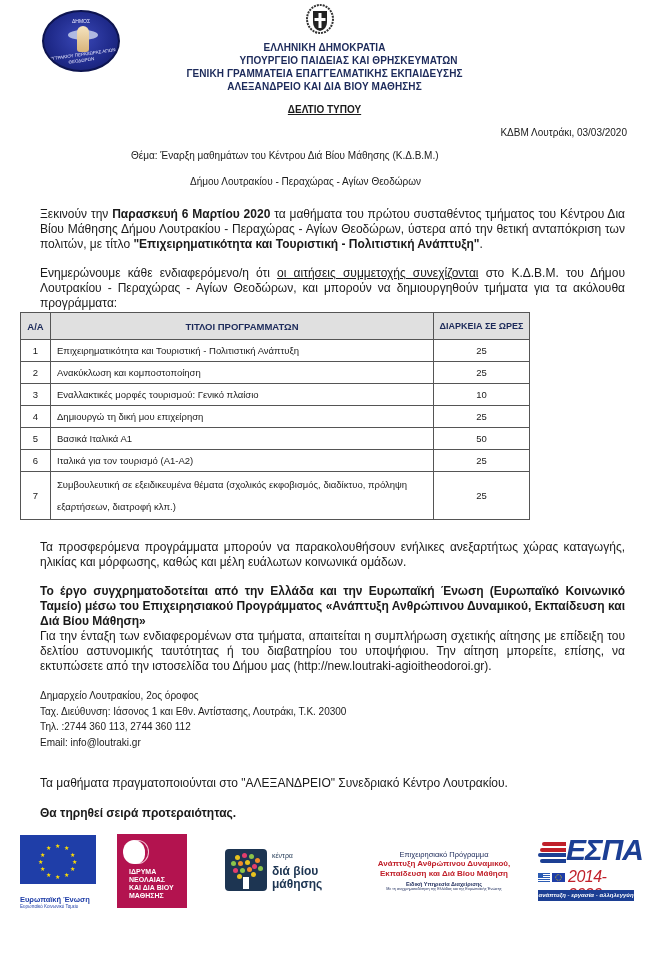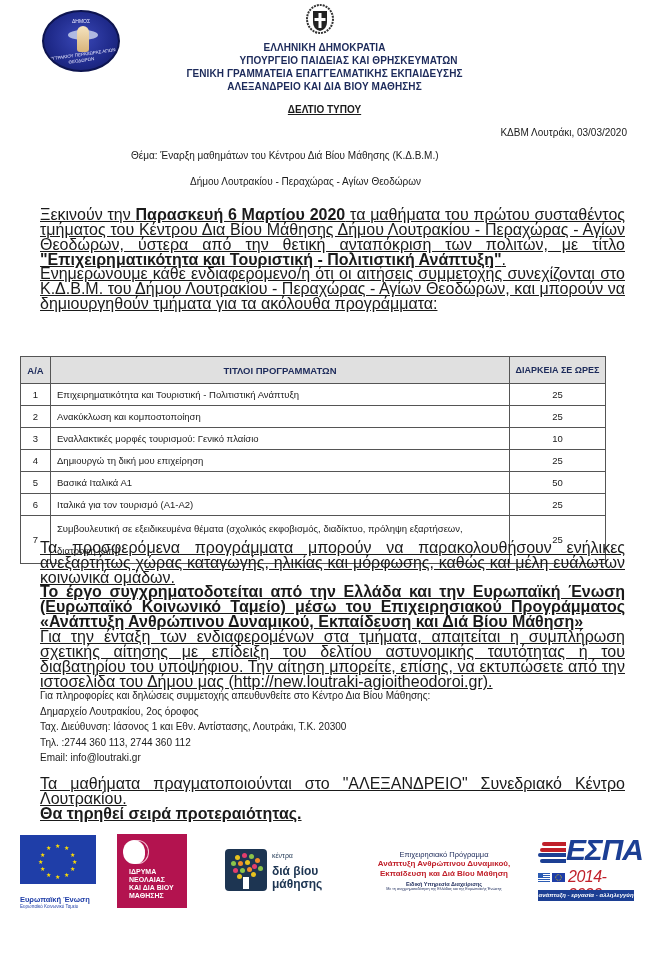--- a/index.html
+++ b/index.html
@@ -21,25 +21,25 @@
     background: #cfd8f0; border-radius: 50%; opacity: 0.8; }
   .dimos-logo .t2 { position: absolute; top: 40px; width: 100%; text-align: center; font-size: 4.5px; color: #e8e8ff; line-height: 6px; transform: rotate(-8deg); }
   .emblem { left: 305px; top: 4px; width: 30px; height: 32px; }
   .hdr { left: 0; width: 649px; text-align: center; font-weight: bold; font-size: 10px; color: #1c2a5a; letter-spacing: 0.1px; }
   .press { left: 0; top: 104px; width: 649px; text-align: center; font-weight: bold; font-size: 10px; color: #1a1a1a; }
   .press span { text-decoration: underline; }
   .dateline { right: 22px; top: 127px; font-size: 10px; }
   .subject { left: 131px; top: 150px; font-size: 10px; }
   .subject2 { left: 190px; top: 176px; font-size: 10px; }
   
-  .para { left: 40px; width: 585px; font-size: 16px; line-height: 15px; text-align: justify; text-decoration: underline; }
+  .para { left: 40px; width: 585px; font-size: 12px; line-height: 15px; text-align: justify; }
   .para b { font-weight: bold; }
   .para u { text-decoration: underline; }
   
-  .prog-table { left: 20px; top: 312px; width: 586px; border-collapse: collapse; font-size: 9.5px; margin-top: 44px; }
+  .prog-table { left: 20px; top: 312px; width: 510px; border-collapse: collapse; font-size: 9.5px; }
   .prog-table th, .prog-table td { border: 1px solid #555; padding: 0 6px; }
   .prog-table th { background: #e0e0e0; height: 27px; font-weight: bold; color: #1c2a5a; }
   .prog-table td { height: 22px; }
   .prog-table td.num { text-align: center; width: 30px; }
   .prog-table th.num { width: 30px; }
   .prog-table td.dur { text-align: center; width: 96px; }
   .prog-table th.dur { width: 96px; font-size: 9px; padding: 0 2px; }
   .prog-table tr.tall td { height: 48px; line-height: 22px; }
   
   .contact { left: 40px; top: 688px; font-size: 10px; line-height: 15.5px; }
@@ -153,21 +153,20 @@
       <td class="dur">25</td>
     </tr>
   </tbody>
 </table>
 
 <p class="abs para" style="top:540px;">Τα προσφερόμενα προγράμματα μπορούν να παρακολουθήσουν ενήλικες ανεξαρτήτως χώρας καταγωγής, ηλικίας και μόρφωσης, καθώς και μέλη ευάλωτων κοινωνικά ομάδων.</p>
 <p class="abs para" style="top:584px; font-weight:bold;">Το έργο συγχρηματοδοτείται από την Ελλάδα και την Ευρωπαϊκή Ένωση (Ευρωπαϊκό Κοινωνικό Ταμείο) μέσω του Επιχειρησιακού Προγράμματος «Ανάπτυξη Ανθρώπινου Δυναμικού, Εκπαίδευση και Διά Βίου Μάθηση»</p>
 <p class="abs para" style="top:629px;">Για την ένταξη των ενδιαφερομένων στα τμήματα, απαιτείται η συμπλήρωση σχετικής αίτησης με επίδειξη του δελτίου αστυνομικής ταυτότητας ή του διαβατηρίου του υποψήφιου. Την αίτηση μπορείτε, επίσης, να εκτυπώσετε από την ιστοσελίδα του Δήμου μας (http://new.loutraki-agioitheodoroi.gr).</p>
 
 <div class="abs contact">
-  <div>Για πληροφορίες και δηλώσεις συμμετοχής απευθυνθείτε στο Κέντρο Δια Βίου Μάθησης:</div>
   <div>Δημαρχείο Λουτρακίου, 2ος όροφος</div>
   <div>Ταχ. Διεύθυνση: Ιάσονος 1 και Εθν. Αντίστασης, Λουτράκι, Τ.Κ. 20300</div>
   <div>Τηλ. :2744 360 113, 2744 360 112</div>
   <div>Email: info@loutraki.gr</div>
 </div>
 
 <p class="abs para" style="top:776px;">Τα μαθήματα πραγματοποιούνται στο "ΑΛΕΞΑΝΔΡΕΙΟ" Συνεδριακό Κέντρο Λουτρακίου.</p>
 <p class="abs para" style="top:806px; font-weight:bold;">Θα τηρηθεί σειρά προτεραιότητας.</p>
 
 <div class="abs eu">

